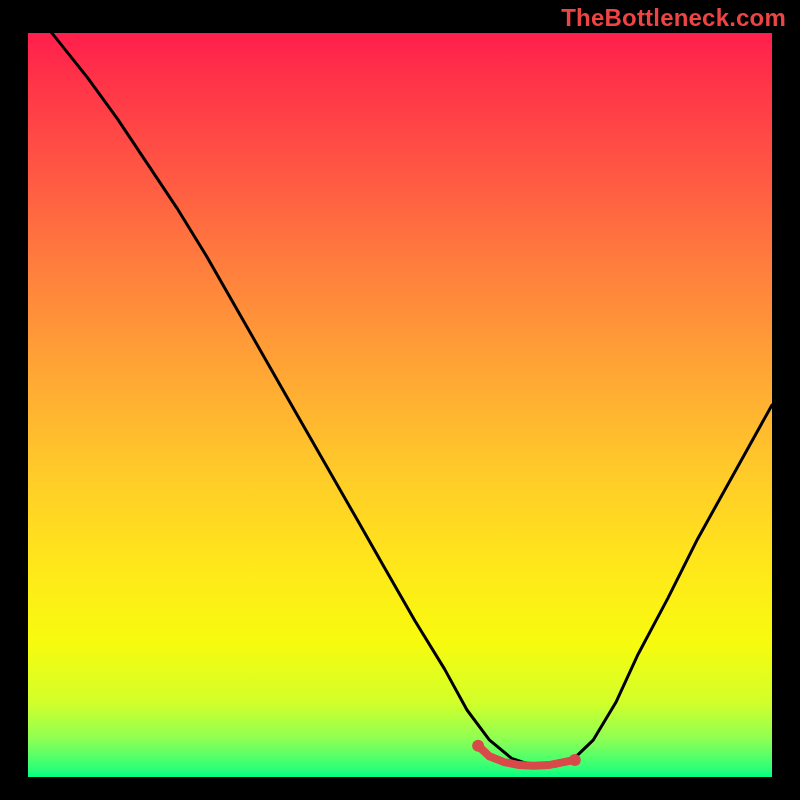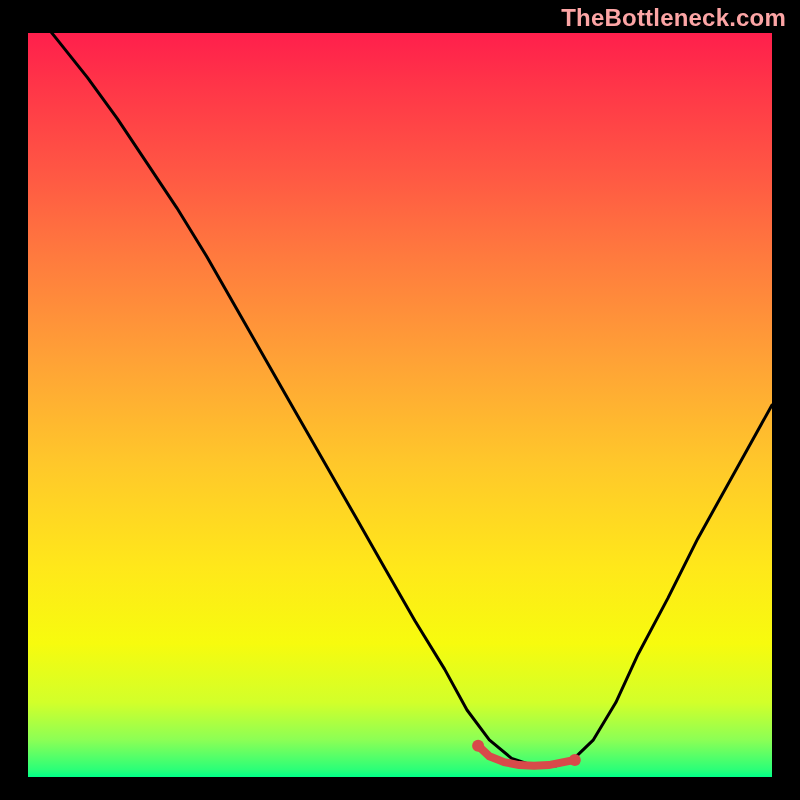--- a/index.html
+++ b/index.html
@@ -16,21 +16,21 @@
     left: 0;
     top: 0;
     width: 800px;
     height: 800px;
     background: #000;
   }
   .watermark {
     position: absolute;
     top: 4px;
     right: 14px;
-    color: #fca5a5;
+    color: #ef4444;
     font-size: 24px;
     font-weight: 600;
     letter-spacing: 0.2px;
     font-family: Arial, Helvetica, sans-serif;
     margin-left: 16px;
   }
   .plot {
     position: absolute;
     left: 28px;
     top: 33px;

